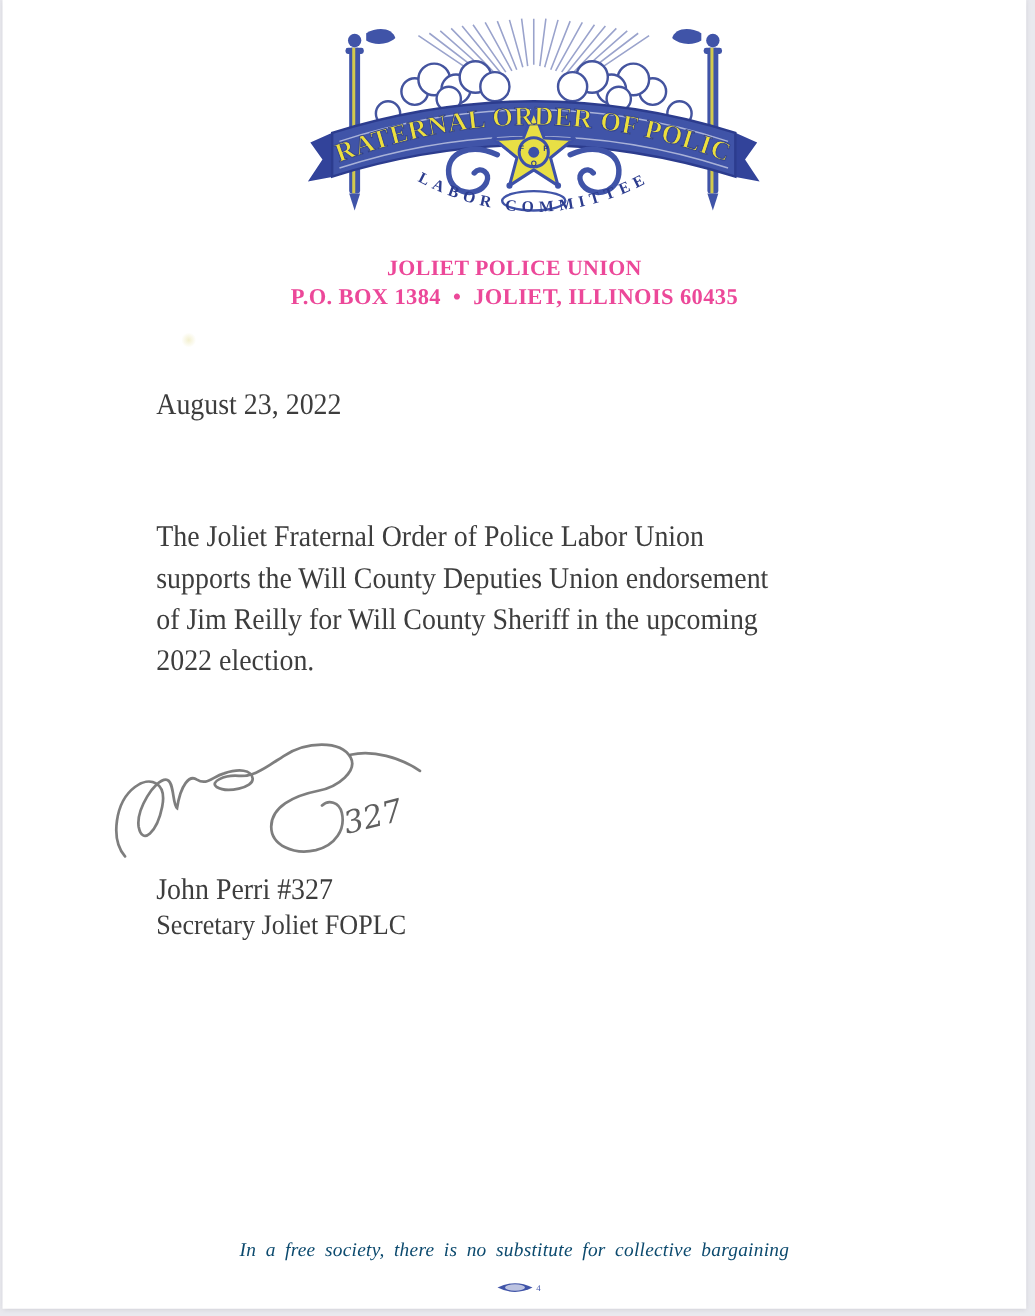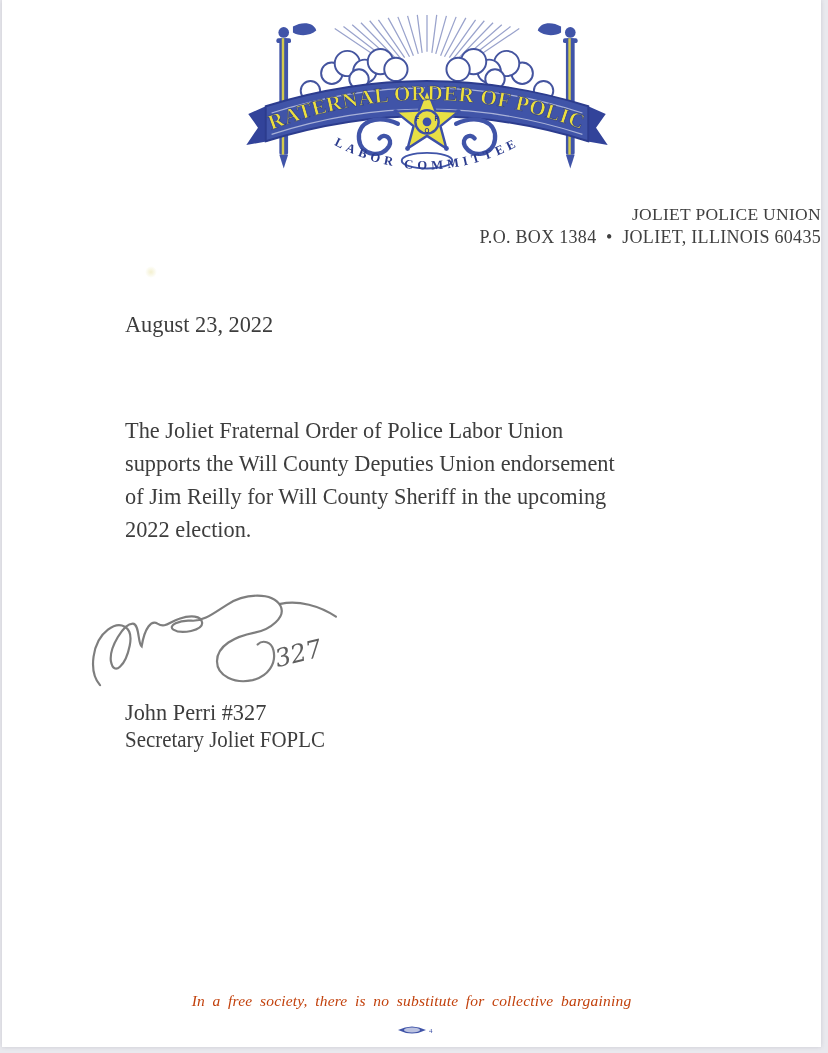--- a/index.html
+++ b/index.html
@@ -21,22 +21,22 @@
   }
   .arc-label{
     font-family:"Liberation Serif",serif;font-weight:bold;font-size:13px;
     fill:#2c3c8e;letter-spacing:4.5px;
   }
   .star-letter{
     font-family:"Liberation Sans",sans-serif;font-weight:bold;font-size:6.5px;
     fill:#2c3c8e;text-anchor:middle;
   }
   .org-name,.address-line{
-    position:absolute;left:0;right:0;text-align:right;
-    color:#404040;font-weight:normal;letter-spacing:.3px;white-space:pre;
+    position:absolute;left:0;right:0;text-align:center;
+    color:#ec4899;font-weight:bold;letter-spacing:.3px;white-space:pre;
   }
   .org-name{top:204px;font-size:17.5px;}
   .address-line{top:227px;font-size:18px;}
   .smudge{
     position:absolute;top:266px;left:143px;width:12px;height:12px;border-radius:50%;
     background:radial-gradient(circle,#f3f0cf 0%,rgba(255,255,255,0) 70%);
   }
   
   .ink{color:#3d3d3d;}
   .date-line{
@@ -56,21 +56,21 @@
     position:absolute;top:699px;left:123px;font-size:24px;white-space:nowrap;
     transform:scaleX(.93);transform-origin:left top;
   }
   .signer-title{
     position:absolute;top:727px;left:123px;font-size:22.5px;white-space:nowrap;
     transform:scaleX(.93);transform-origin:left top;
   }
   
   .motto{
     position:absolute;top:992px;left:0;right:0;text-align:center;
-    color:#c2410c;font-style:italic;font-size:15.5px;
+    color:#0c4a6e;font-style:italic;font-size:15.5px;
     word-spacing:3.5px;letter-spacing:.2px;white-space:nowrap;
   }
   .union-bug{position:absolute;top:1023px;left:50%;margin-left:-16px;width:40px;height:14px;}
   .bug-num{font-size:7px;fill:#4054a8;font-family:"Liberation Serif",serif;}
 </style>
 </head>
 <body>
 
 <div class="paper">
 

